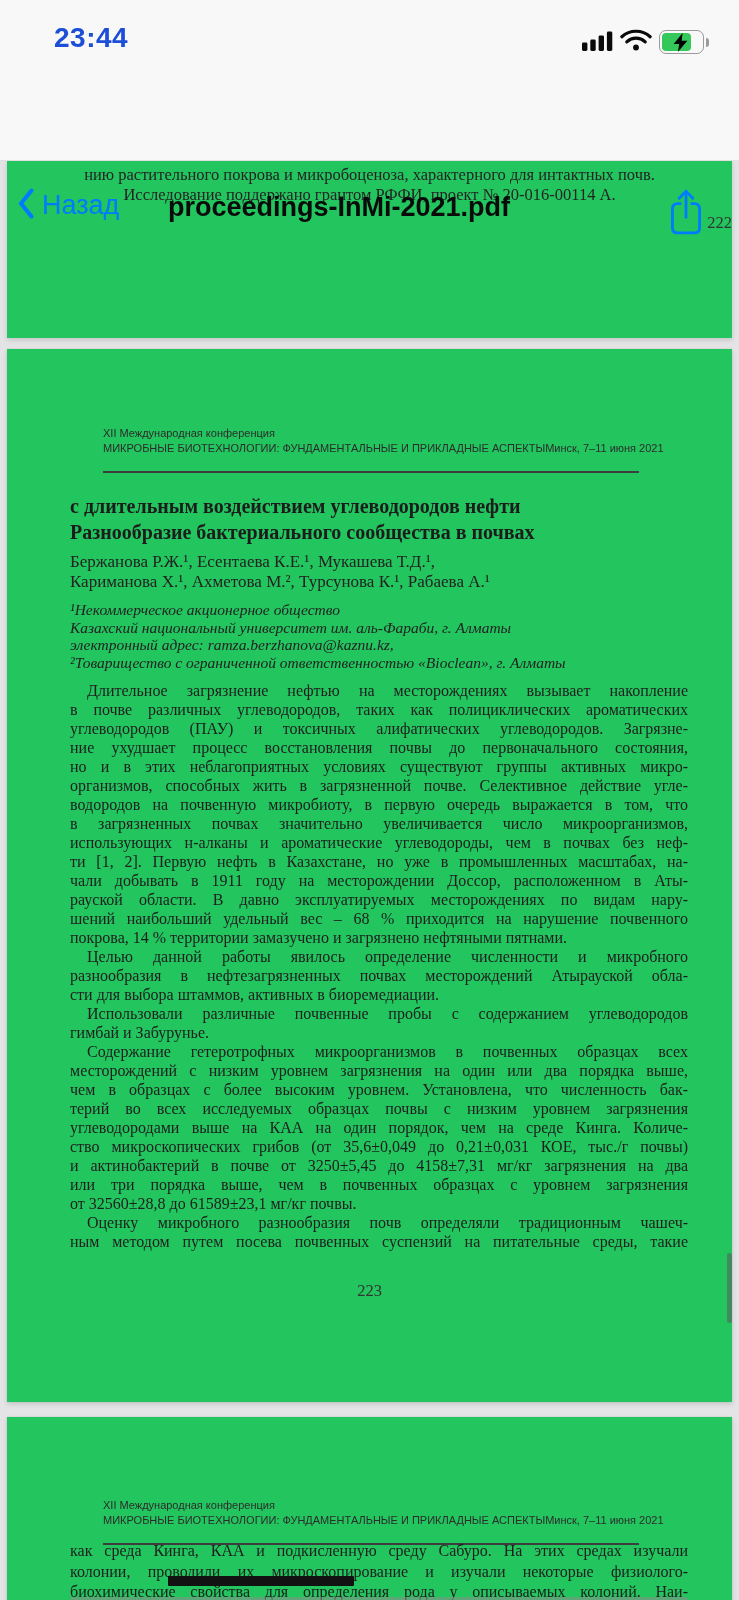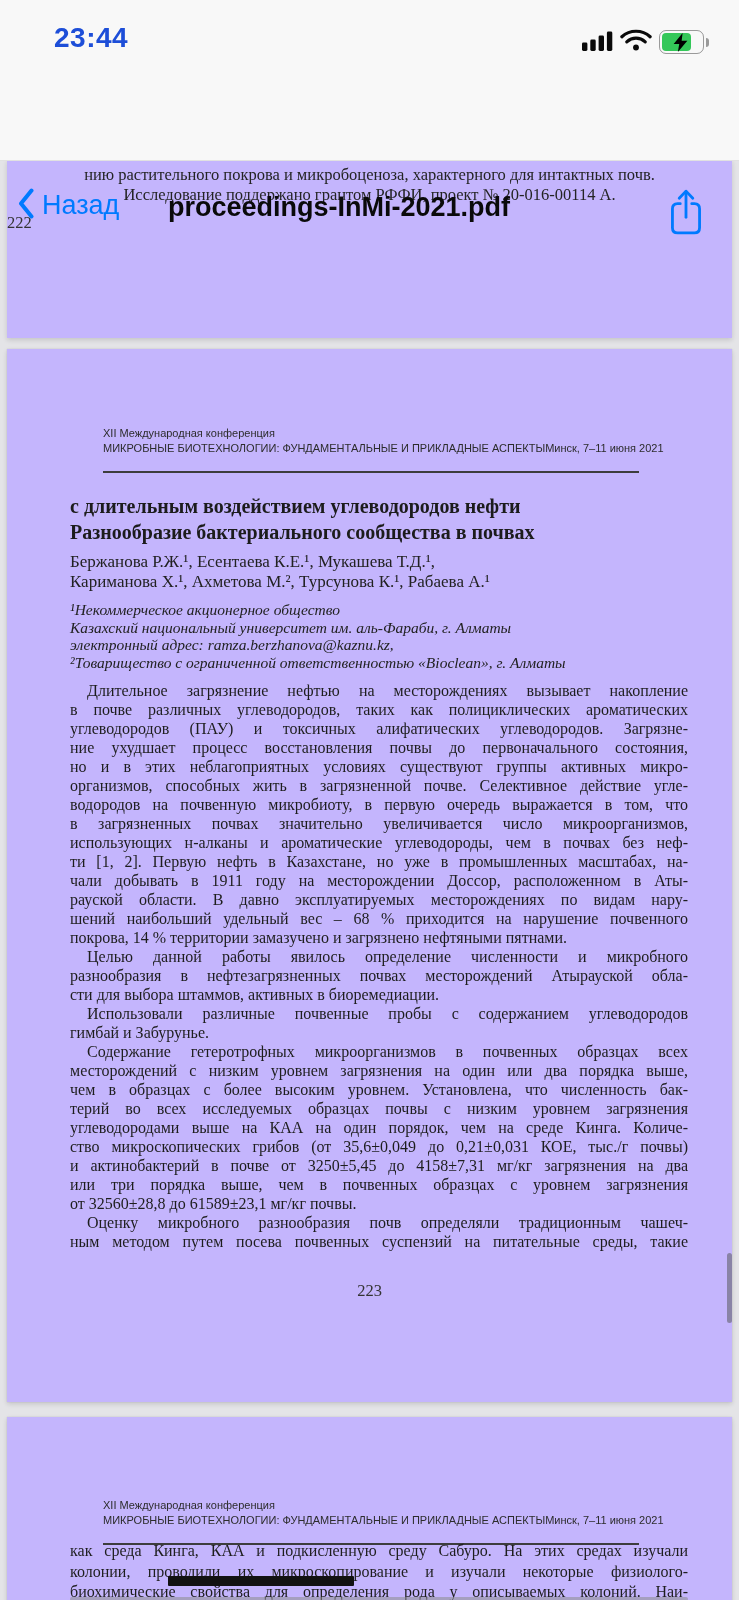--- a/index.html
+++ b/index.html
@@ -22,29 +22,29 @@
   .bat-bolt{position:absolute;left:13px;top:3px;}
 
   .navrow{position:absolute;top:88px;left:0;width:739px;height:72px;}
   .backbtn{position:absolute;left:18px;top:100px;display:flex;align-items:center;gap:8px;cursor:pointer;}
   .backlabel{font-family:"Liberation Sans","DejaVu Sans",sans-serif;font-size:27px;color:#007AFF;}
   .navtitle{position:absolute;left:168px;top:104px;font-family:"Liberation Sans","DejaVu Sans",sans-serif;
             font-size:27px;font-weight:700;color:#0a0a0a;white-space:nowrap;}
   .sharebtn{position:absolute;left:666px;top:100px;width:40px;height:48px;cursor:pointer;}
 
   
-  .page{position:absolute;left:7px;width:725px;background:#c4b5fd;
+  .page{position:absolute;left:7px;width:725px;background:#22c55e;
         box-shadow:0 0 1px rgba(0,0,0,0.15),0 2px 5px rgba(0,0,0,0.14);}
   .p222{top:160px;height:178px;box-shadow:0 2px 5px rgba(0,0,0,0.14);}
   .p223{top:349px;height:1053px;}
   .p224{top:1417px;height:320px;}
 
   .center-line{width:100%;text-align:center;font-size:16.5px;color:#242424;line-height:20px;}
   .p222 .tail{position:absolute;left:0;top:5px;width:100%;}
-  .p222 .pageno{position:absolute;left:0;top:53px;width:100%;text-align:left;
+  .p222 .pageno{position:absolute;left:0;top:53px;width:100%;text-align:right;
                 font-size:16.5px;color:#333;}
 
   .runhead{position:absolute;left:96px;width:536px;
            font-family:"Liberation Sans","DejaVu Sans",sans-serif;font-size:11px;color:#2c2c2c;
            padding-bottom:16px;border-bottom:2px solid #3d3d3d;}
   .runhead .l1{line-height:13px;white-space:nowrap;}
   .runhead .l2{margin-top:2px;line-height:13px;display:flex;justify-content:space-between;white-space:nowrap;}
   .p223 .runhead{top:78px;}
   .p224 .runhead{top:82px;}
 

